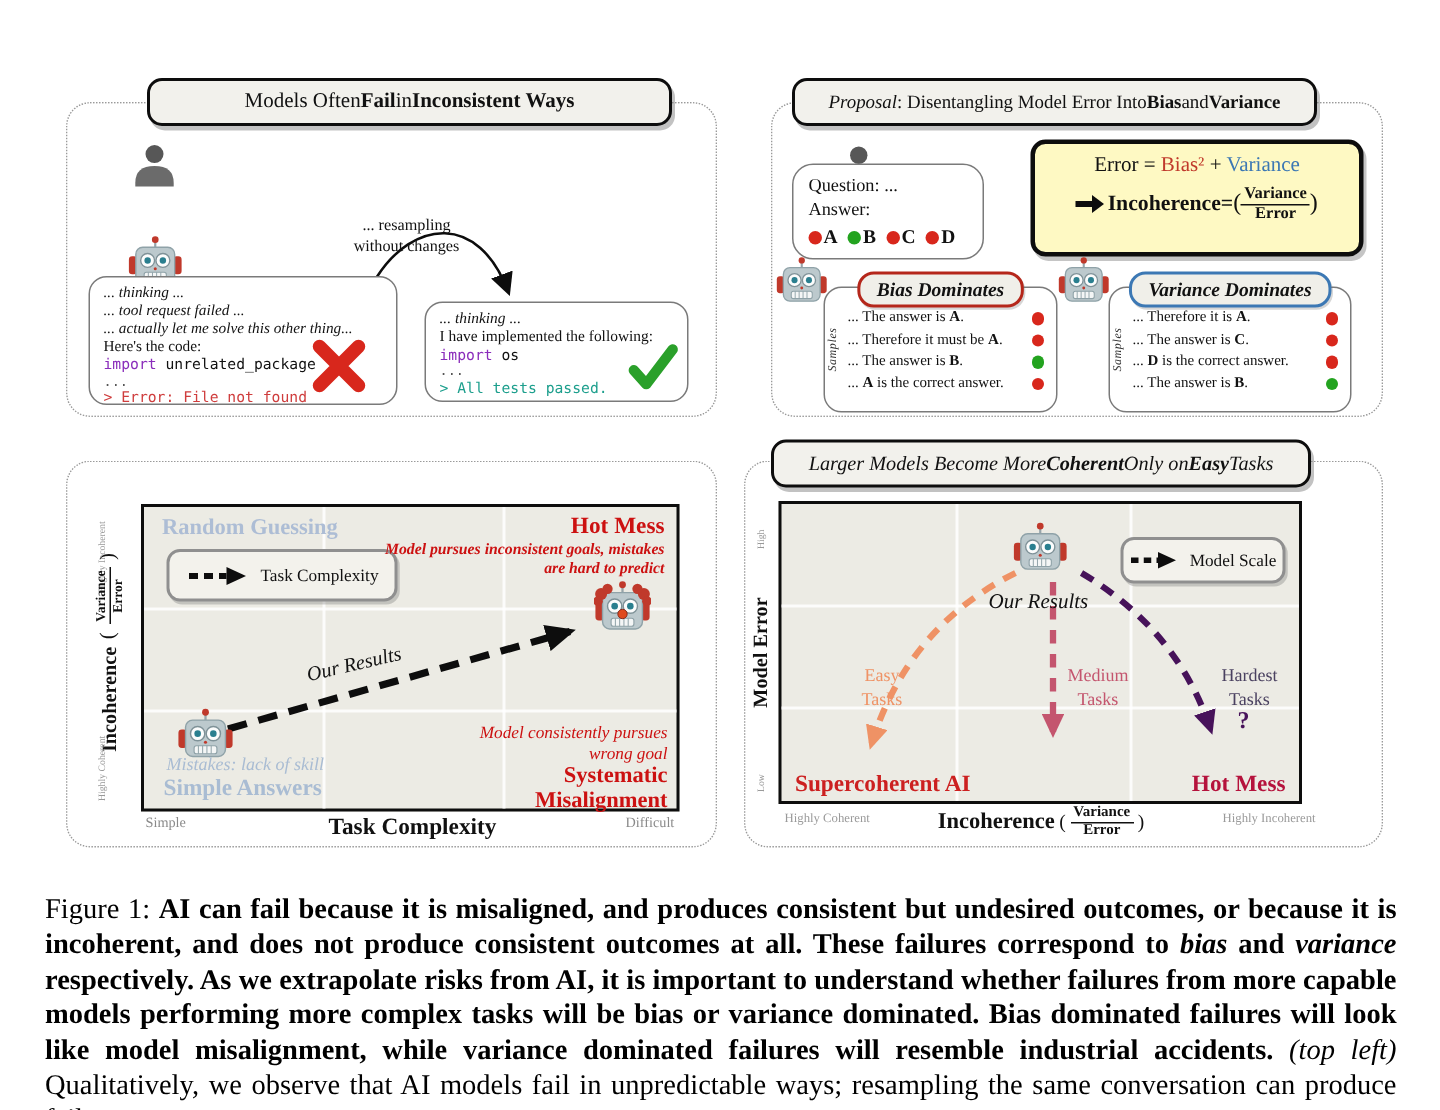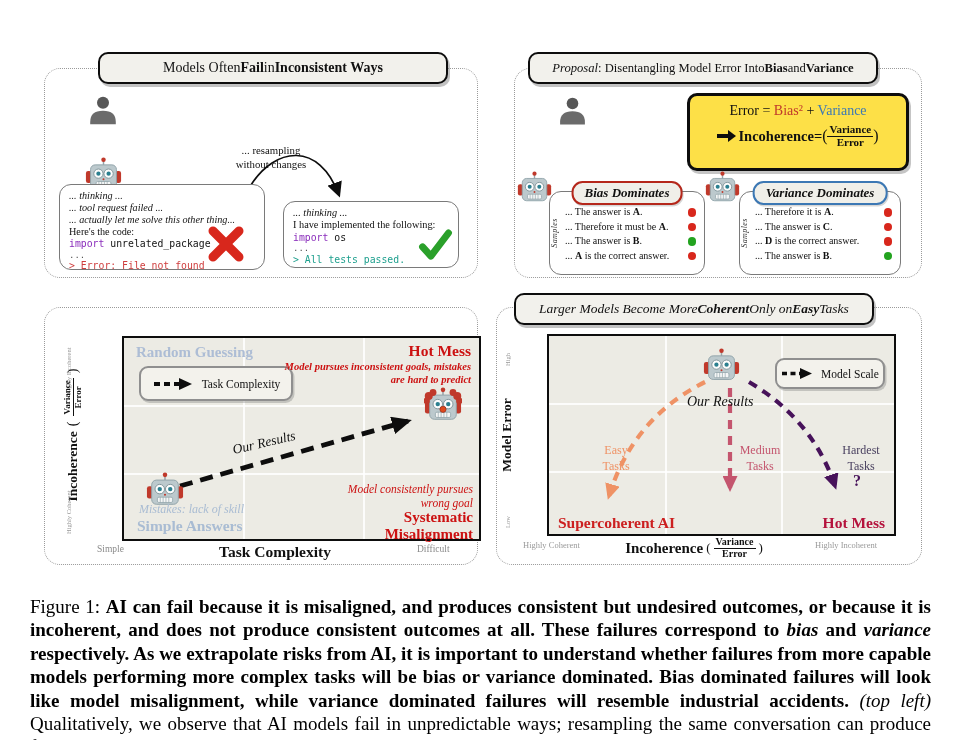--- a/index.html
+++ b/index.html
@@ -5,21 +5,21 @@
   html,body{margin:0;padding:0;background:#fff;}
   #root{position:relative;width:960px;height:740px;background:#fff;overflow:hidden;
         font-family:"Liberation Serif","DejaVu Serif",serif;color:#111;}
   .abs{position:absolute;}
   .panel{position:absolute;border:1.7px dotted #9a9a9a;border-radius:16px;}
   .ptitle{position:absolute;z-index:4;background:#f2f1ec;border:2.6px solid #0d0d0d;border-radius:10px;
           box-shadow:2px 3px 0 rgba(110,110,110,.42);display:flex;align-items:center;justify-content:center;
           white-space:nowrap;}
   .bubble{position:absolute;background:#fff;border:1.6px solid #7a7a7a;border-radius:14px;box-sizing:border-box;}
   .quote{position:absolute;background:#ebeae4;border-radius:9px;box-sizing:border-box;}
-  .chart{position:absolute;background:#ecebe4;border:2.6px solid #0d0d0d;box-sizing:border-box;margin-left:28px;}
+  .chart{position:absolute;background:#ecebe4;border:2.6px solid #0d0d0d;box-sizing:border-box;}
   .gv{position:absolute;top:0;bottom:0;width:2px;background:rgba(255,255,255,.85);}
   .gh{position:absolute;left:0;right:0;height:2px;background:rgba(255,255,255,.85);}
   .mono{font-family:"DejaVu Sans Mono","Liberation Mono",monospace;}
   .it{font-style:italic;} .b{font-weight:bold;}
   .dot{display:inline-block;width:9px;height:9px;border-radius:50%;flex:none;}
   .dot.red{background:#d8271c;} .dot.green{background:#23a31f;}
   .sdot{width:8.5px;height:8.5px;}
   .legendbox{position:absolute;display:flex;align-items:center;justify-content:center;gap:8px;
              background:#f3f2ec;border:2.3px solid #8f8f8f;border-radius:9px;
              box-shadow:1.5px 2px 0 rgba(120,120,120,.35);box-sizing:border-box;}
@@ -123,21 +123,43 @@
     <span>Models Often </span>
       <b>Fail</b>
       <span> in </span>
       <b>Inconsistent Ways</b>
   </div>
 
   <div class="panel" style="left:514px;top:68px;width:406px;height:208px">
     <svg class="abs" style="left:42px;top:25px;width:31px;height:36px" viewBox="0 0 40 40">
         <use href="#sym-person"></use>
       </svg>
-    <div class="abs" style="left:172px;top:24px;width:222px;height:78px;background:#fde047;border:3px solid #0d0d0d;border-radius:10px;box-sizing:border-box;box-shadow:2px 3px 0 rgba(110,110,110,.4);padding:7px 8px 4px 8px">
+    <div class="bubble" style="left:13px;top:40px;width:128px;height:64px;padding:6px 10px;font-size:12.2px;line-height:1.3">
+      <div>Question: ...</div>
+      <div>Answer:</div>
+      <div style="display:flex;align-items:center;gap:7px;margin-top:2px">
+        <span style="display:flex;align-items:center;gap:1px">
+            <span class="dot red"></span>
+            <b style="font-size:13px">A</b>
+          </span>
+        <span style="display:flex;align-items:center;gap:1px">
+            <span class="dot green"></span>
+            <b style="font-size:13px">B</b>
+          </span>
+        <span style="display:flex;align-items:center;gap:1px">
+            <span class="dot red"></span>
+            <b style="font-size:13px">C</b>
+          </span>
+        <span style="display:flex;align-items:center;gap:1px">
+            <span class="dot red"></span>
+            <b style="font-size:13px">D</b>
+          </span>
+      </div>
+    </div>
+    <div class="abs" style="left:172px;top:24px;width:222px;height:78px;background:#fef9c3;border:3px solid #0d0d0d;border-radius:10px;box-sizing:border-box;box-shadow:2px 3px 0 rgba(110,110,110,.4);padding:7px 8px 4px 8px">
       <div style="text-align:center;font-size:14px">
         <span>Error = </span><span style="color:#c0392b">Bias²</span><span> + </span><span style="color:#3c78b4">Variance</span>
       </div>
       <div style="display:flex;align-items:center;justify-content:center;margin-top:5px">
         <span class="barrow"></span>
         <b style="font-size:14.5px">Incoherence</b>
         <b style="font-size:14.5px"> = </b>
         <span style="font-size:16px">(</span>
         <span class="frac" style="font-size:11px">
             <span class="ft">Variance</span>

